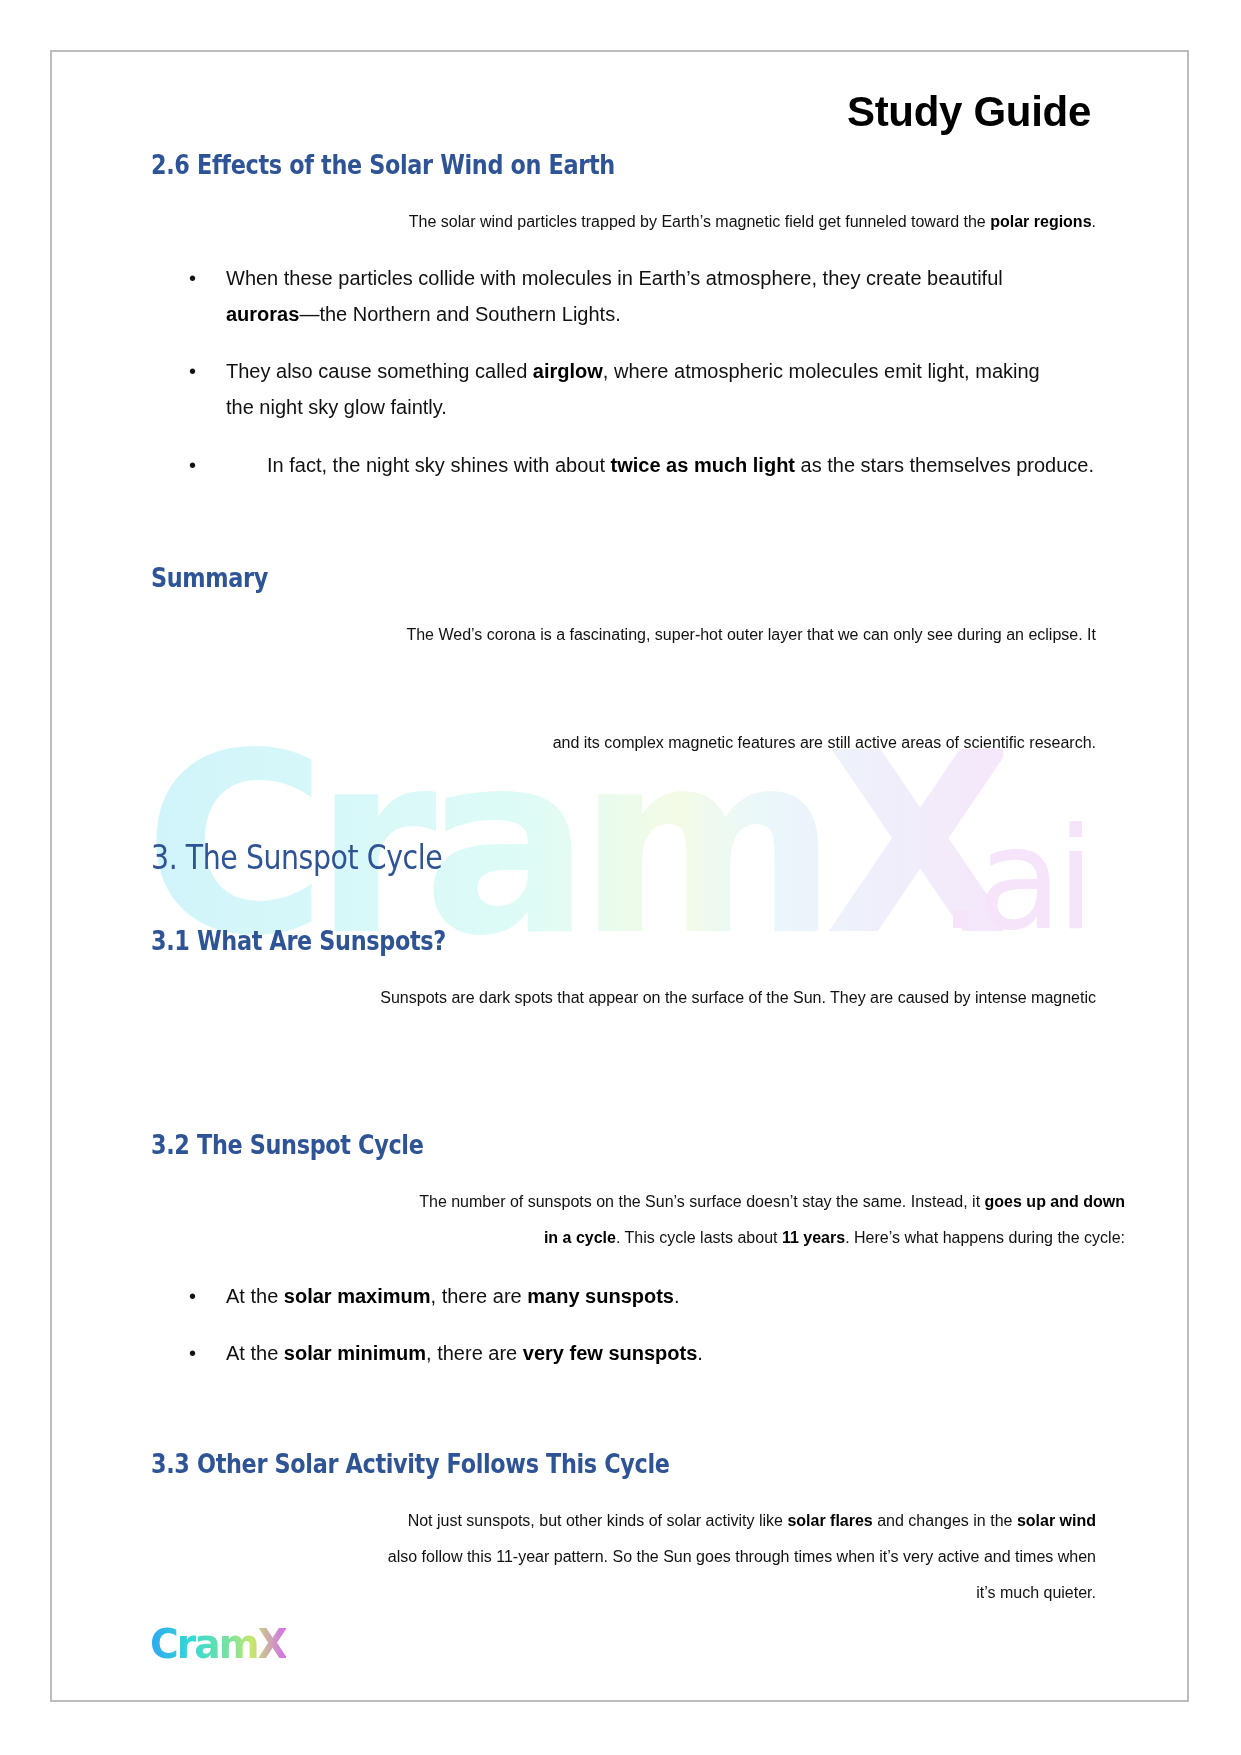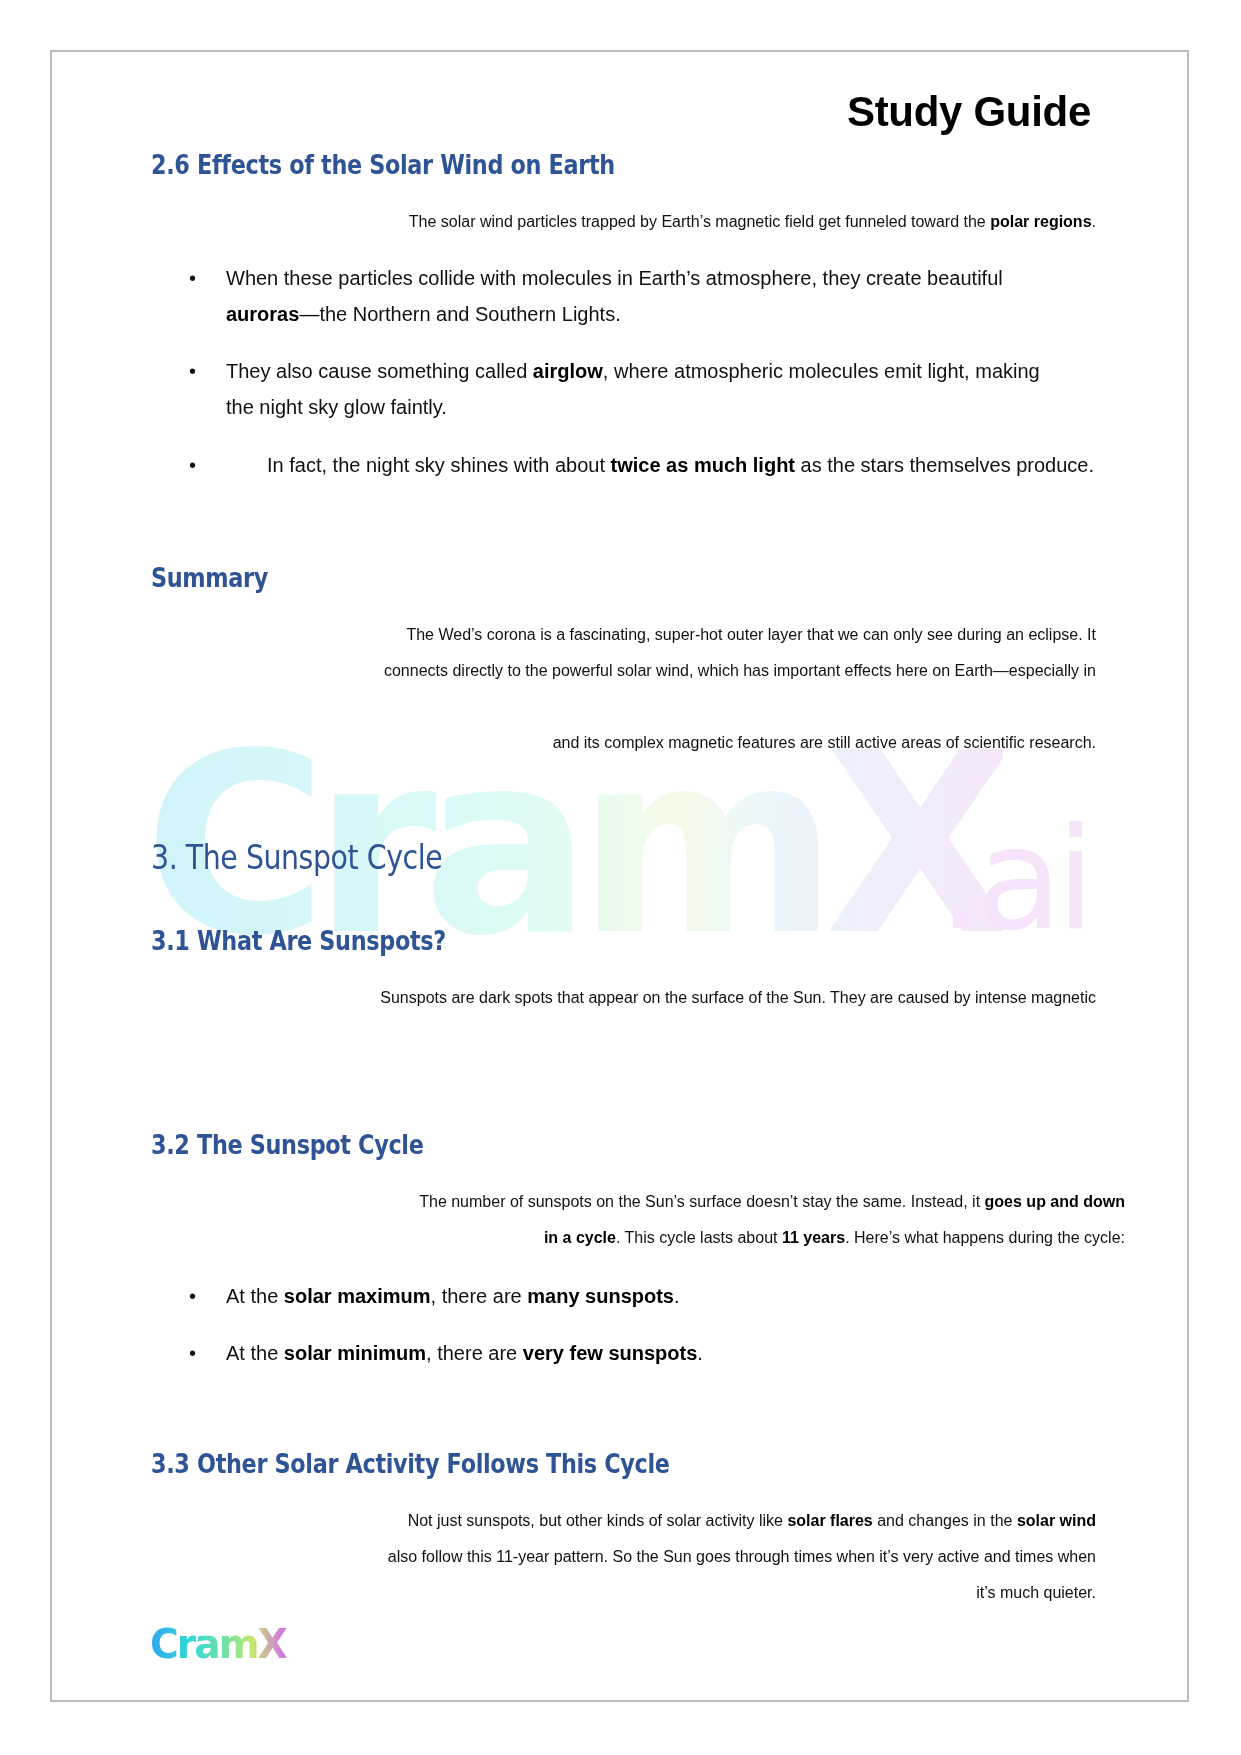--- a/index.html
+++ b/index.html
@@ -81,21 +81,21 @@
   <div class="txt"><span>They also cause something called </span><b>airglow</b><span>, where atmospheric molecules emit light, making</span><br><span>the night sky glow faintly.</span></div>
 </div>
 <div class="bullet" style="top:447px;">
   <span class="dot">•</span>
   <div class="txt" style="width:900px;white-space:nowrap;margin-left:41px;"><span>In fact, the night sky shines with about </span><b>twice as much light</b><span> as the stars themselves produce.</span></div>
 </div>
 
 <div class="h2" style="top:563px;">Summary</div>
 <div class="p" style="top:617px;">
   <span>The Wed’s corona is a fascinating, super-hot outer layer that we can only see during an eclipse. It</span><br>
-  <span>connects directly to the powerful solar wind, which has important effects here on Earth—especially in</span><br>
+  <br>
   <br>
   <span>and its complex magnetic features are still active areas of scientific research.</span>
 </div>
 
 <div class="h1" style="top:838px;">3. The Sunspot Cycle</div>
 <div class="h2" style="top:926px;">3.1 What Are Sunspots?</div>
 <div class="p" style="top:980px;">
   <span>Sunspots are dark spots that appear on the surface of the Sun. They are caused by intense magnetic</span><br>
 </div>
 

